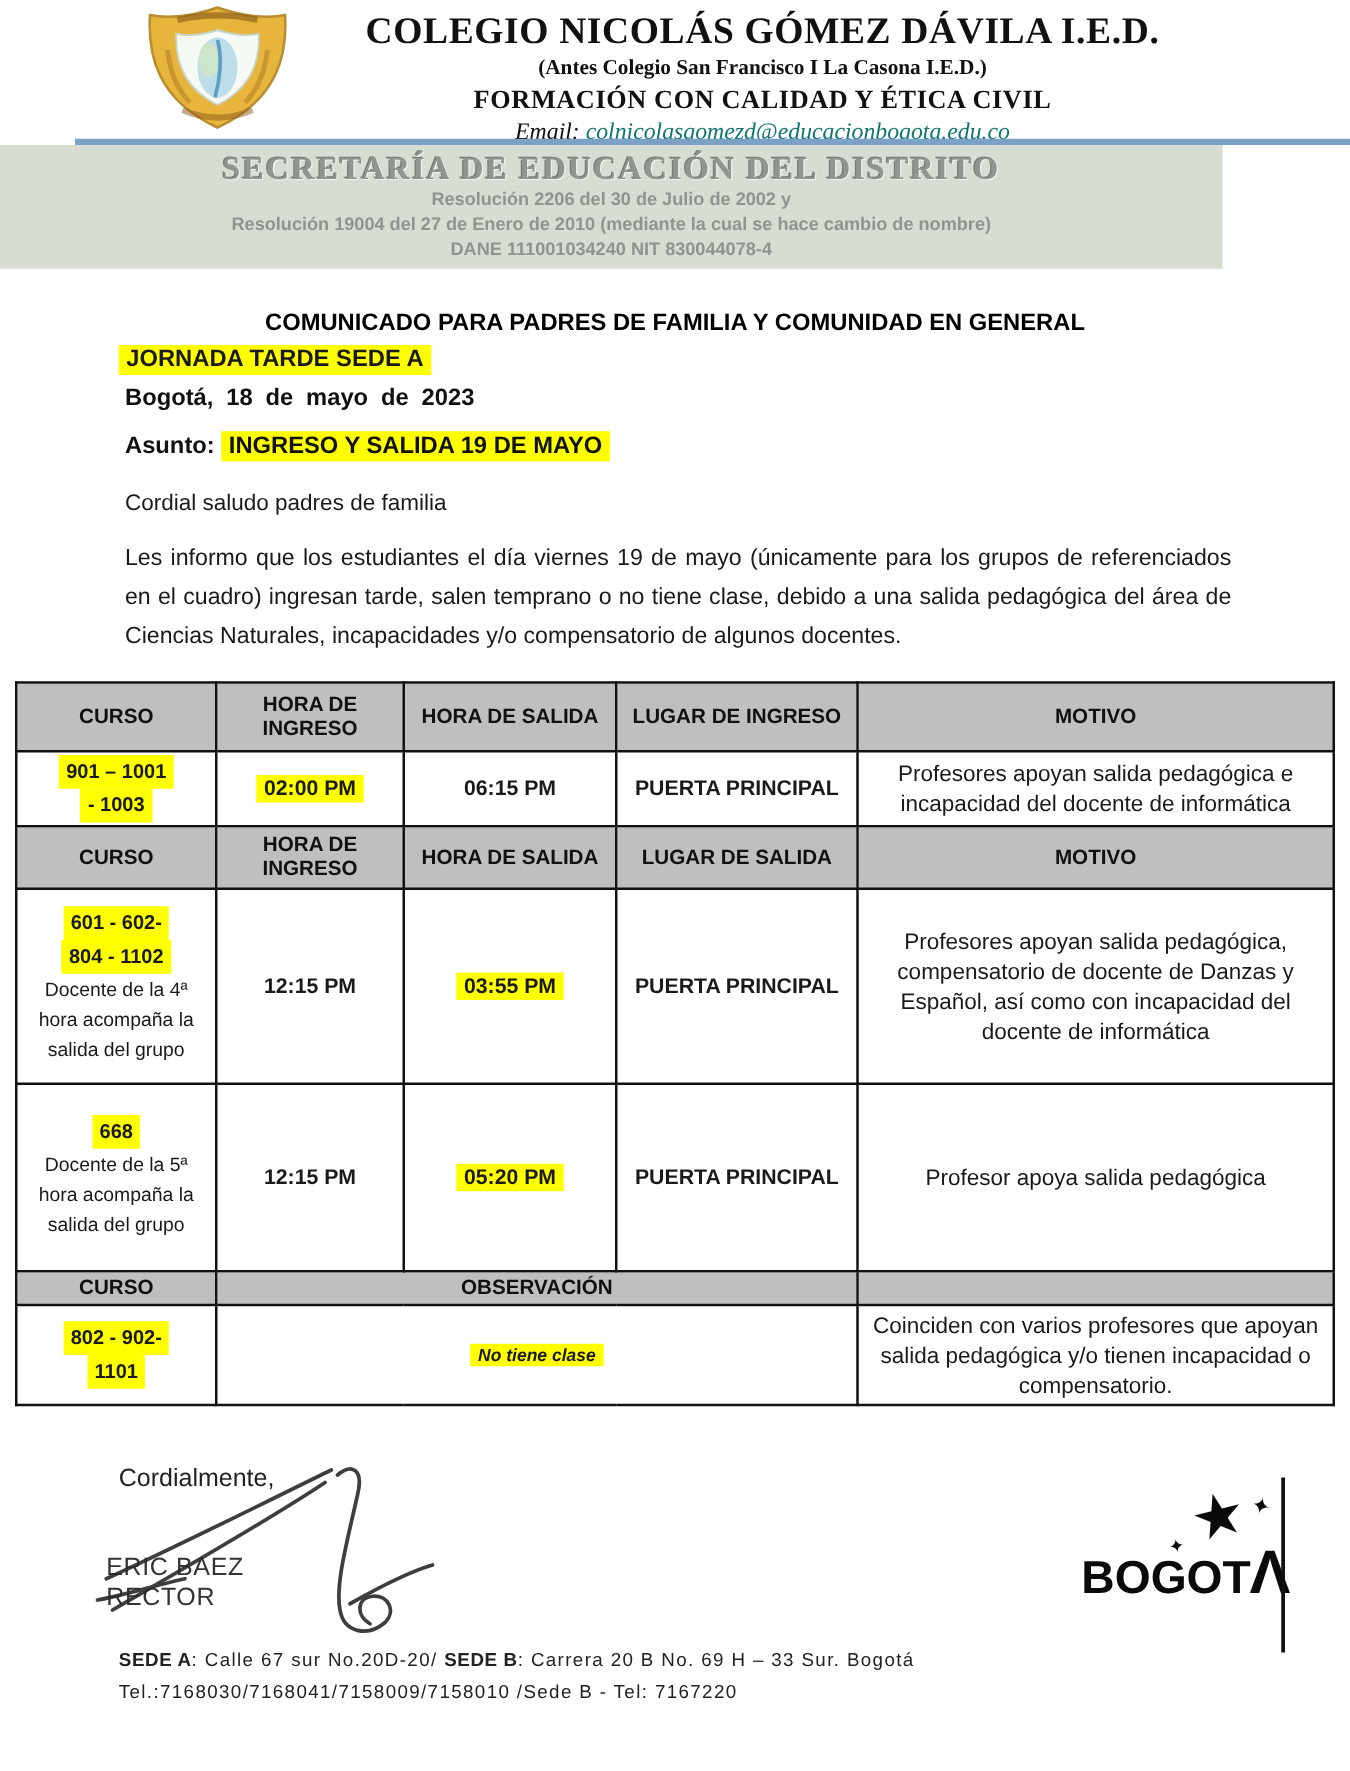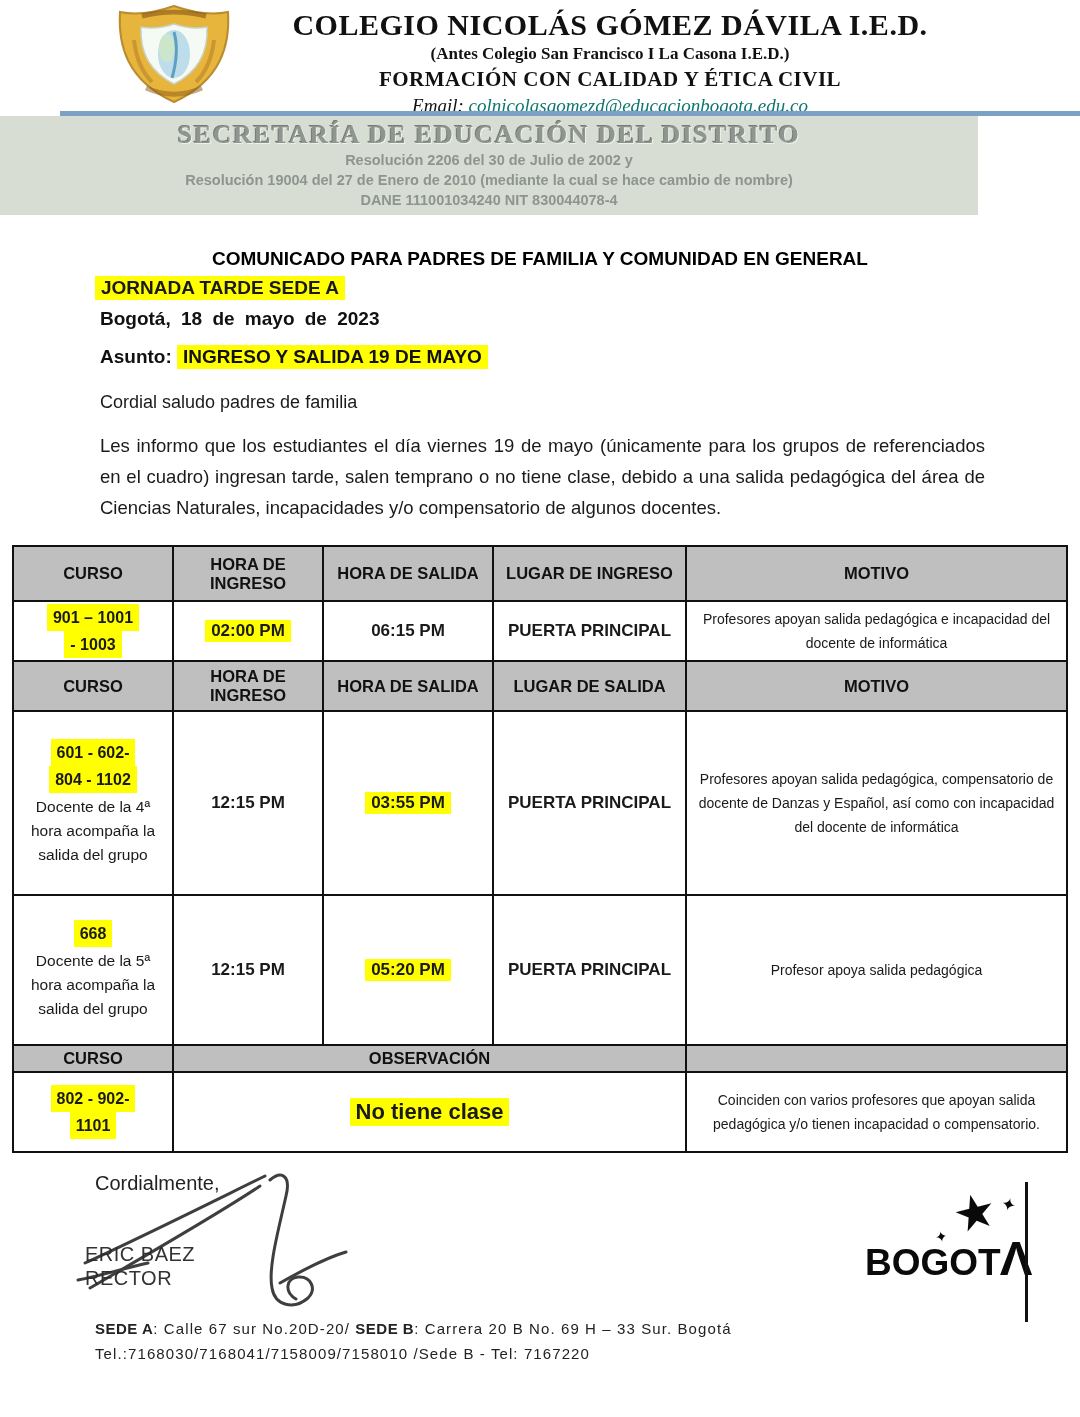--- a/index.html
+++ b/index.html
@@ -38,26 +38,26 @@
             line-height:31px;text-align:justify;color:#1a1a1a;}
   .hl-b{background:#ffff00;padding:1px 6px;display:inline-block;font-weight:bold;}
 
   
   .sched{position:absolute;left:12px;top:545px;width:1054px;border-collapse:collapse;
          table-layout:fixed;font-size:16px;}
   .sched td,.sched th{border:2px solid #111;text-align:center;vertical-align:middle;
                       padding:2px 6px;overflow:hidden;}
   .sched th{background:#bfbfbf;font-weight:bold;font-size:16.5px;color:#111;}
   .c1{width:160px;} .c2{width:150px;} .c3{width:170px;} .c4{width:193px;} .c5{width:381px;}
-  .rh1{height:55px;} .r1{height:55px;} .rh2{height:50px;} .r2{height:184px;}
+  .rh1{height:55px;} .r1{height:55px;} .rh2{height:50px;} .r2{height:156px;}
   .r3{height:150px;} .rh3{height:27px;} .r4{height:80px;}
   .curso-num{font-weight:bold;line-height:25px;}
   .curso-note{font-size:15.5px;line-height:24px;margin-top:2px;}
   .time-bold{font-weight:bold;font-size:17px;}
-  .motivo{font-size:14px;line-height:24px;}
+  .motivo{font-size:18px;line-height:24px;}
 
   
   .closing{position:absolute;left:95px;top:1172px;font-size:20px;color:#222;}
   .sig-svg{position:absolute;left:70px;top:1168px;width:280px;height:160px;z-index:3;}
   .sig-name{position:absolute;left:85px;top:1243px;font-size:20px;color:#333;letter-spacing:.5px;}
   .sig-role{position:absolute;left:85px;top:1267px;font-size:20px;color:#333;letter-spacing:.5px;}
 
   
   .bogota{position:absolute;left:865px;top:1192px;width:160px;height:110px;color:#0a0a0a;}
   .star-big{position:absolute;left:88px;top:-8px;font-size:48px;transform:rotate(-14deg);}
@@ -178,21 +178,21 @@
     <tr class="rh3">
       <th>CURSO</th>
       <th colspan="3">OBSERVACIÓN</th>
       <th></th>
     </tr>
     <tr class="r4">
       <td>
         <div class="curso-num"><span class="hl-b">802 - 902-</span></div>
         <div class="curso-num"><span class="hl-b">1101</span></div>
       </td>
-      <td colspan="3"><span class="hl-b" style="font-size:22px;">No tiene clase</span></td>
+      <td colspan="3"><span class="hl-b" style="font-size:14px;font-style:italic;">No tiene clase</span></td>
       <td class="motivo">Coinciden con varios profesores que apoyan salida pedagógica y/o tienen incapacidad o compensatorio.</td>
     </tr>
   </tbody>
     </table>
 
   <div class="closing">Cordialmente,</div>
   <div class="sig-name">ERIC BAEZ</div>
   <div class="sig-role">RECTOR</div>
   <svg class="sig-svg" viewBox="0 0 280 160">
     <g fill="none" stroke="#2a2a2a" stroke-width="3" stroke-linecap="round" opacity="0.9">

